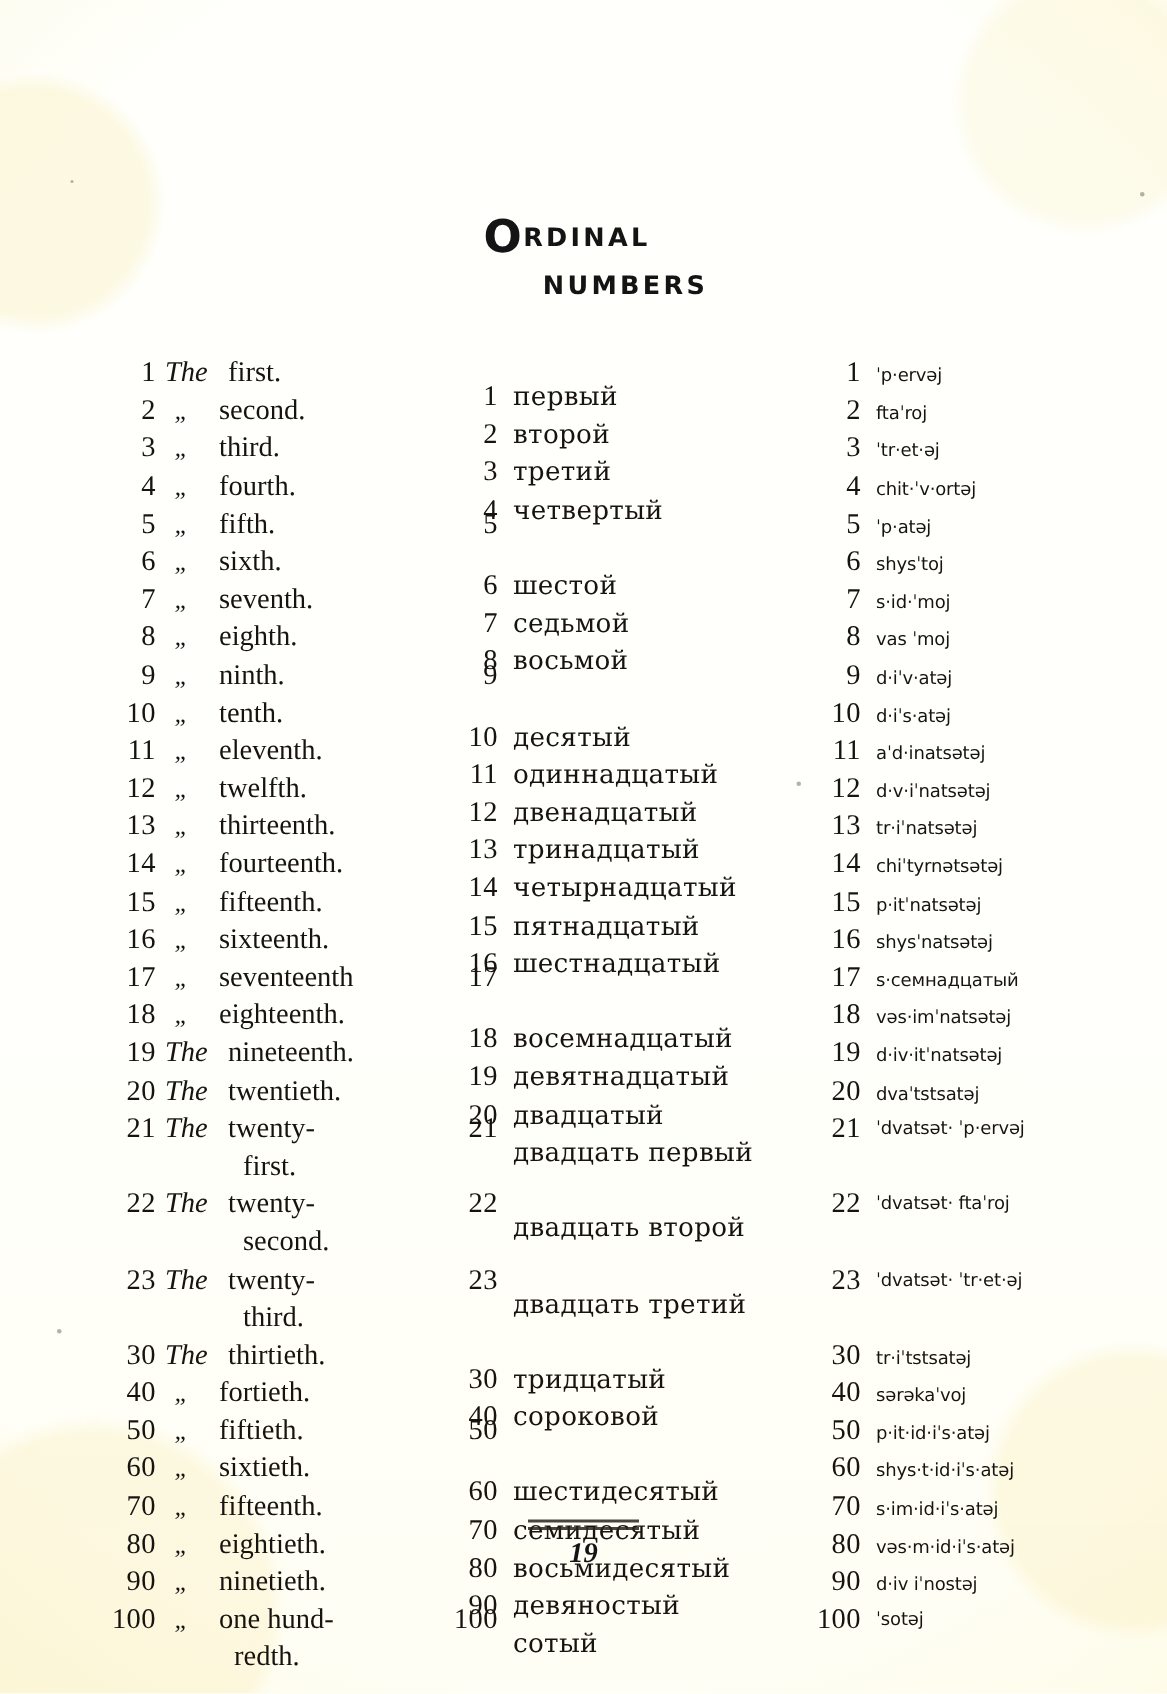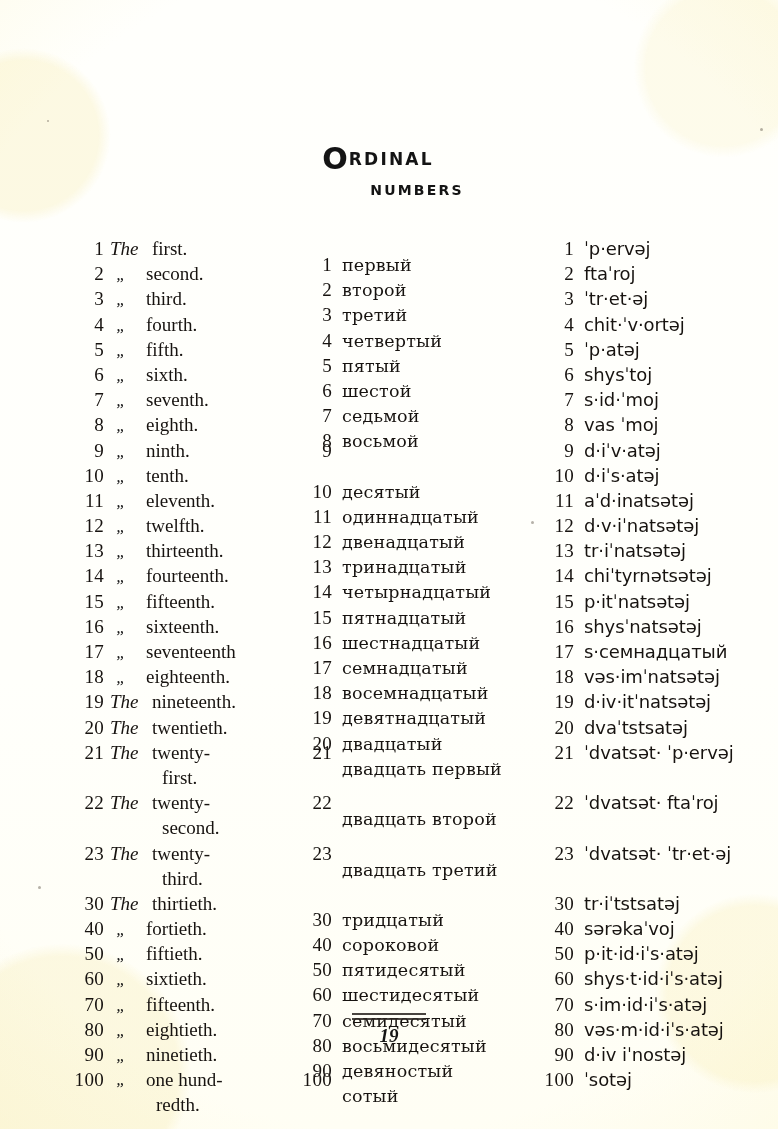--- a/index.html
+++ b/index.html
@@ -66,21 +66,21 @@
     font-size: 17px;
     margin-left: -22px;
   }
   .title-line1 .drop {
     font-size: 30px;
     vertical-align: -4px;
     letter-spacing: 0px;
     margin-right: 1px;
   }
   .title-line2 {
-    font-size: 14px;
+    font-size: 17px;
     margin-top: 9px;
     margin-left: 56px;
   }
 
   
   .col {
     position: absolute;
     top: 236px;
   }
   #col-en  { left: 74px;  width: 230px; }
@@ -141,21 +141,21 @@
     font-family: "DejaVu Serif", serif;
     font-size: 17.5px;
     padding-left: 10px;
     letter-spacing: 0.2px;
     margin-top: 17px;
   }
 
   
   #col-ph .term {
     font-family: "DejaVu Sans", sans-serif;
-    font-size: 18px;
+    font-size: 12px;
     padding-left: 10px;
     letter-spacing: -0.1px;
   }
 
   
   .footer {
     position: absolute;
     left: 0;
     top: 1013px;
     width: 778px;
@@ -367,21 +367,20 @@
         <div class="row">
           <span class="num">3</span>
           <span class="term">третий</span>
         </div>
         <div class="row">
           <span class="num">4</span>
           <span class="term">четвертый</span>
         </div>
         <div class="row">
           <span class="num">5</span>
-          <span class="term">пятый</span>
         </div>
         <div class="row">
           <span class="num">6</span>
           <span class="term">шестой</span>
         </div>
         <div class="row">
           <span class="num">7</span>
           <span class="term">седьмой</span>
         </div>
         <div class="row">
@@ -414,21 +413,20 @@
         <div class="row">
           <span class="num">15</span>
           <span class="term">пятнадцатый</span>
         </div>
         <div class="row">
           <span class="num">16</span>
           <span class="term">шестнадцатый</span>
         </div>
         <div class="row">
           <span class="num">17</span>
-          <span class="term">семнадцатый</span>
         </div>
         <div class="row">
           <span class="num">18</span>
           <span class="term">восемнадцатый</span>
         </div>
         <div class="row">
           <span class="num">19</span>
           <span class="term">девятнадцатый</span>
         </div>
         <div class="row">
@@ -450,21 +448,20 @@
         <div class="row">
           <span class="num">30</span>
           <span class="term">тридцатый</span>
         </div>
         <div class="row">
           <span class="num">40</span>
           <span class="term">сороковой</span>
         </div>
         <div class="row">
           <span class="num">50</span>
-          <span class="term">пятидесятый</span>
         </div>
         <div class="row">
           <span class="num">60</span>
           <span class="term">шестидесятый</span>
         </div>
         <div class="row">
           <span class="num">70</span>
           <span class="term">семидесятый</span>
         </div>
         <div class="row">

